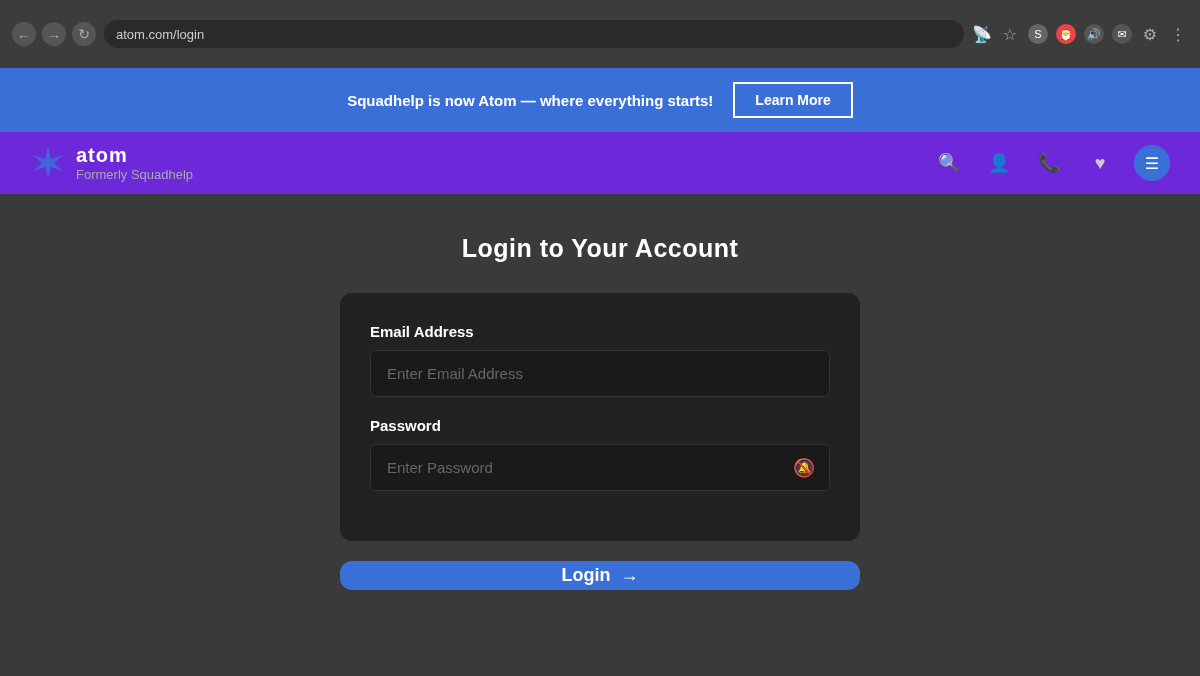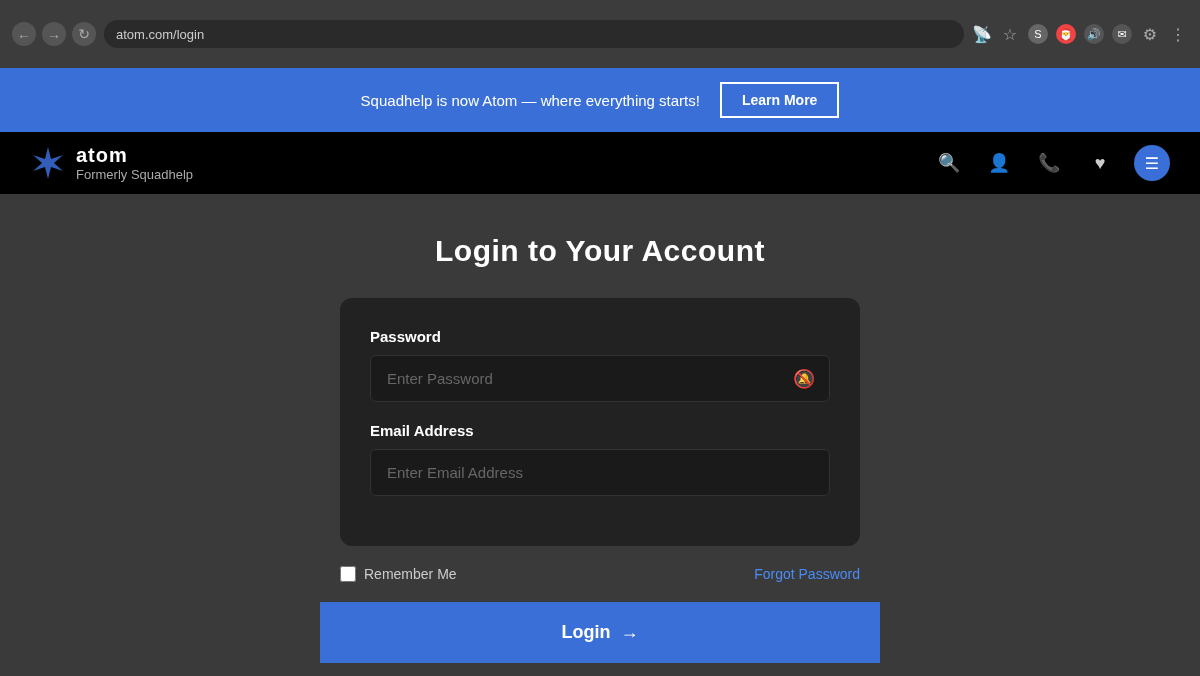--- a/index.html
+++ b/index.html
@@ -89,37 +89,37 @@
       padding: 14px 20px;
       display: flex;
       align-items: center;
       justify-content: center;
       gap: 20px;
     }
 
     .announcement-text {
       color: #fff;
       font-size: 15px;
-      font-weight: 400;
+      font-weight: 700;
     }
 
     .learn-more-btn {
       background: transparent;
       border: 2px solid #fff;
       color: #fff;
       padding: 8px 20px;
       border-radius: 0;
       font-size: 14px;
       font-weight: 600;
       cursor: pointer;
     }
 
     
     .navbar {
-      background: #000000;
+      background: #6d28d9;
       padding: 12px 30px;
       display: flex;
       align-items: center;
       justify-content: space-between;
     }
 
     .logo-area {
       display: flex;
       align-items: center;
       gap: 10px;
@@ -183,21 +183,21 @@
     
     .main-content {
       display: flex;
       flex-direction: column;
       align-items: center;
       padding: 40px 20px 20px;
     }
 
     .page-title {
       color: #fff;
-      font-size: 30px;
+      font-size: 25px;
       font-weight: 700;
       text-align: center;
       margin-bottom: 30px;
       letter-spacing: 0.5px;
     }
 
     
     .login-card {
       background: #222;
       border-radius: 12px;
@@ -272,25 +272,25 @@
 
     .forgot-password {
       color: #4a8cf7;
       font-size: 14px;
       cursor: pointer;
       text-decoration: none;
     }
 
     
     .login-btn {
-      width: 560px;
+      width: 520px;
       background: #3a6fd8;
       border: none;
-      border-radius: 0;
-      padding: 20px;
+      border-radius: 12px;
+      padding: 4px;
       color: #fff;
       font-size: 18px;
       font-weight: 600;
       cursor: pointer;
       display: flex;
       align-items: center;
       justify-content: center;
       gap: 10px;
     }
 
@@ -361,41 +361,34 @@
     </div>
   </div>
 
   <div class="main-content">
 
     <h1 class="page-title">Login to Your Account</h1>
 
     <div class="login-card">
 
       <div class="form-group">
+        <label class="form-label">Email Address</label>
+        <input class="form-input" type="email" placeholder="Enter Email Address" style="">
+      </div>
+
+      <div class="form-group">
         <label class="form-label">Password</label>
         <div class="password-wrapper">
           <input class="form-input" type="password" placeholder="Enter Password" style="">
           <span class="password-toggle">🔕</span>
         </div>
       </div>
 
-      <div class="form-group">
-        <label class="form-label">Email Address</label>
-        <input class="form-input" type="email" placeholder="Enter Email Address" style="">
-      </div>
-
     </div>
 
-    <div class="form-footer-row">
-      <div class="remember-me">
-        <input type="checkbox" class="remember-checkbox" style="">
-        <span>Remember Me</span>
-      </div>
-      <a class="forgot-password" href="#">Forgot Password</a>
-    </div>
 
     <button class="login-btn">
       <span>Login</span>
       <span>→</span>
     </button>
 
   </div>
 
 </div>
 

